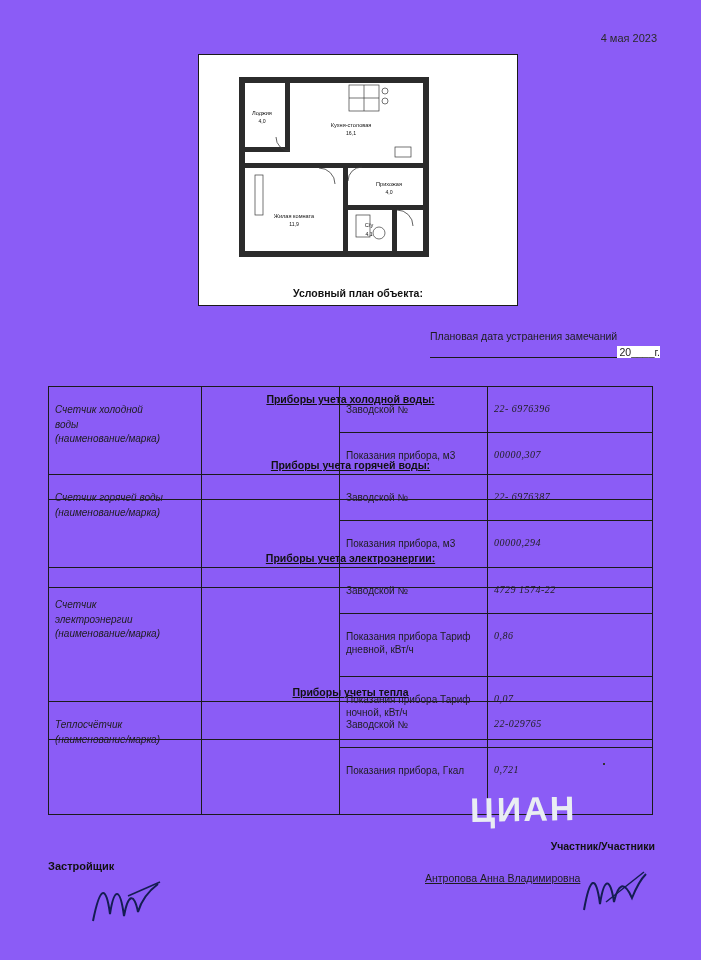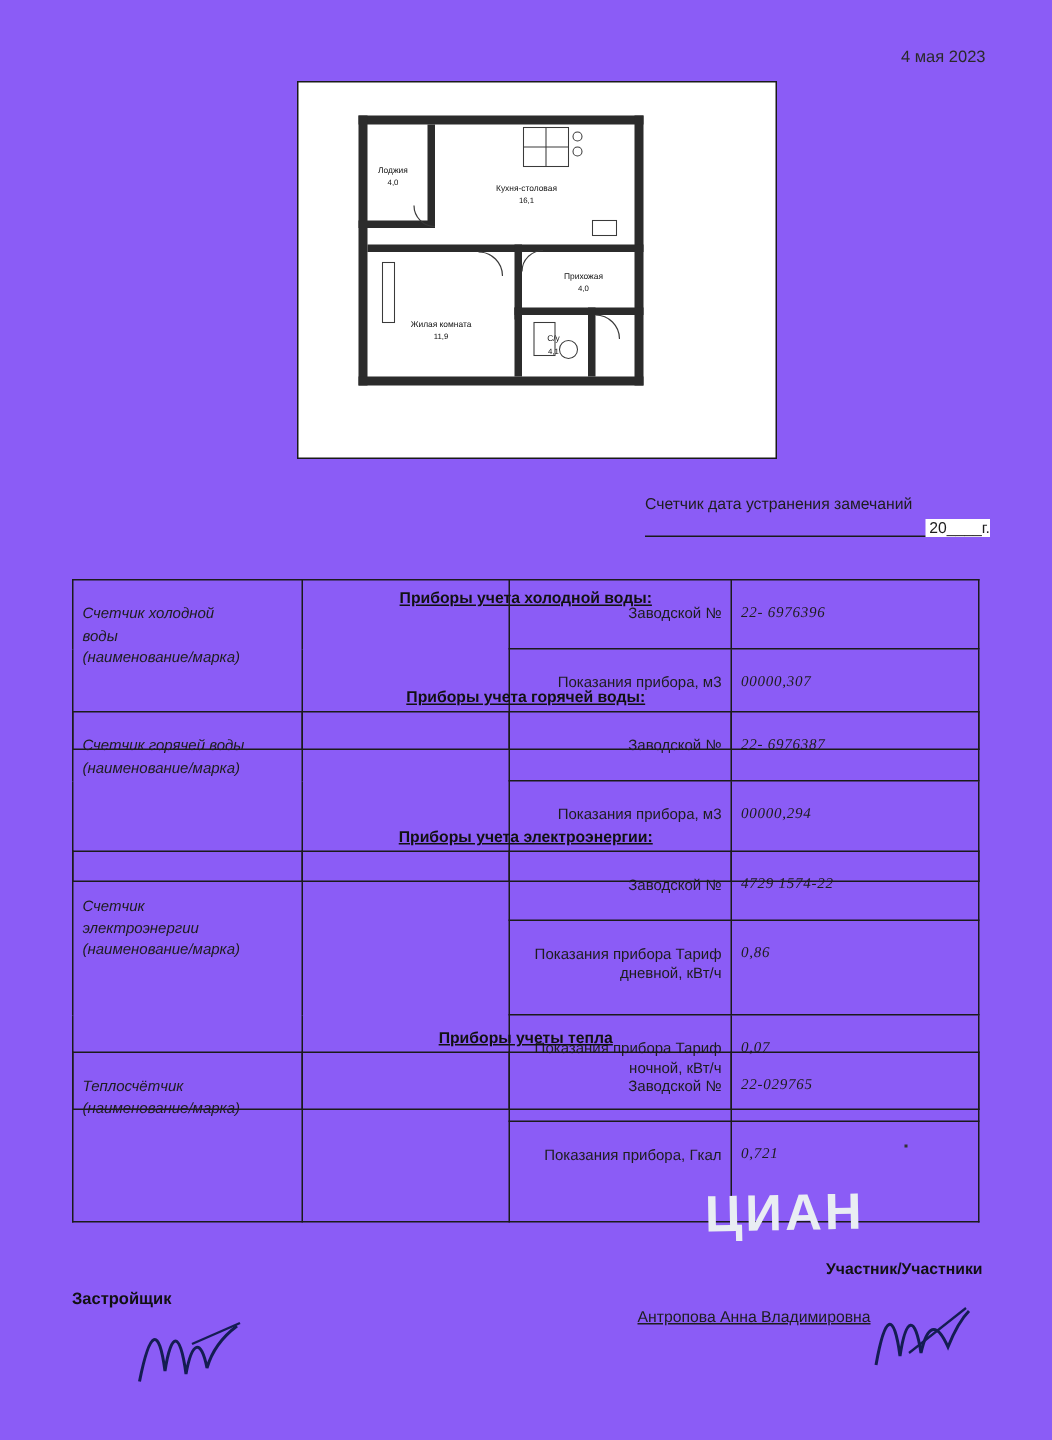--- a/index.html
+++ b/index.html
@@ -111,21 +111,20 @@
     color: #1d1d1d;
   }
   td.name-cell {
     font-style: italic;
     line-height: 1.45;
   }
   td.blank-cell { }
   td.field-label {
     font-size: 9.5px;
     line-height: 1.3;
-    text-align: right;
   }
   td.hand {
     font-family: "Liberation Serif", serif;
     font-size: 16px;
     color: #1b2a6b;
     font-style: italic;
     letter-spacing: 0.5px;
     padding-left: 10px;
     white-space: nowrap;
   }
@@ -248,24 +247,25 @@
 
       <text class="room-label" x="190" y="131">Прихожая</text>
       <text class="room-area" x="190" y="139">4,0</text>
 
       <text class="room-label" x="95" y="163">Жилая комната</text>
       <text class="room-area" x="95" y="171">11,9</text>
 
       <text class="room-label" x="170" y="172">С/у</text>
       <text class="room-area" x="170" y="181">4,1</text>
     </svg>
+    <div class="plan-caption">Условный план объекта:</div>
   </div>
 
   <div class="planned-date">
-    <span>Счетчик дата устранения замечаний</span>
+    <span>Плановая дата устранения замечаний</span>
     <span class="line"></span>
     <span class="suffix">20____г.</span>
   </div>
 
   <div class="sec-title" style="top:371px;margin-top:22px;">Приборы учета холодной воды:</div>
   <table class="meter" style="top:386px;">
     <tbody>
         <tr>
       <td class="name-cell" rowspan="2" style="width:140px;">
         <div>Счетчик холодной</div>

